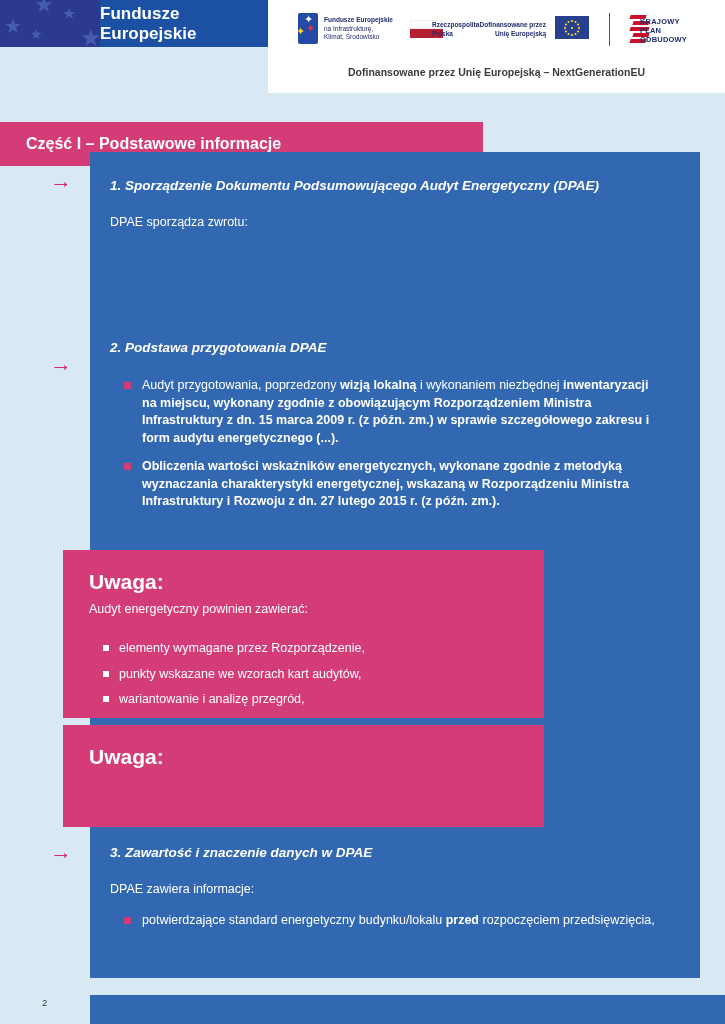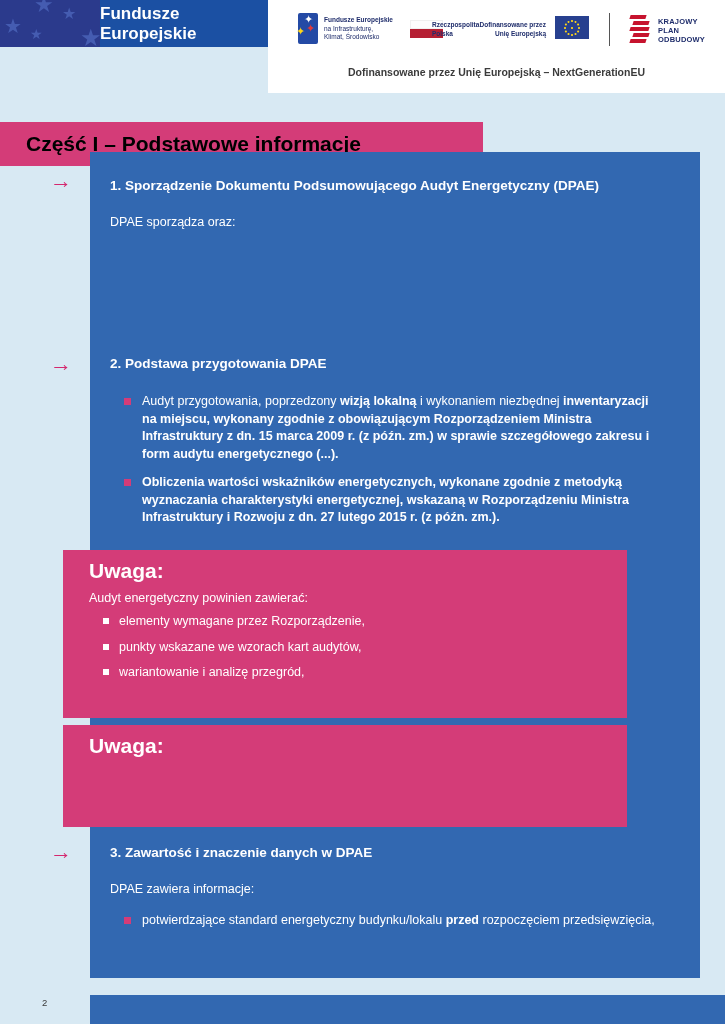--- a/index.html
+++ b/index.html
@@ -33,52 +33,52 @@
                -3.5px 6.1px 0 #ffd617, -6.1px 3.5px 0 #ffd617, -7px 0 0 #ffd617, -6.1px -3.5px 0 #ffd617,
                -3.5px -6.1px 0 #ffd617, 0 -7px 0 #ffd617, 3.5px -6.1px 0 #ffd617, 6.1px -3.5px 0 #ffd617; }
   .logo-divider { position:absolute; left:341px; top:13px; width:1px; height:33px; background:#555; }
   .kpo-icon { position:absolute; left:360px; top:15px; width:24px; height:28px; }
   .kpo-icon i { position:absolute; height:4px; background:#c6132e; display:block; }
   .kpo-icon .b1 { left:2px;  top:0;    width:16px; transform:skewX(-18deg); }
   .kpo-icon .b2 { left:5px;  top:6px;  width:16px; transform:skewX(-18deg); }
   .kpo-icon .b3 { left:2px;  top:12px; width:19px; transform:skewX(-18deg); }
   .kpo-icon .b4 { left:5px;  top:18px; width:16px; transform:skewX(-18deg); }
   .kpo-icon .b5 { left:2px;  top:24px; width:16px; transform:skewX(-18deg); }
-  .kpo-text { left:390px; top:17px; font-size:7.5px; line-height:9px; font-weight:bold; letter-spacing:.2px; }
+  .kpo-text { left:372px; top:17px; font-size:7.5px; line-height:9px; font-weight:bold; letter-spacing:.2px; }
   .nextgen-note { position:absolute; left:0; top:66px; width:457px; text-align:center; color:#3b3b3b;
                   font-size:10.5px; font-weight:bold; }
 
   
-  .part-title-bar { position:absolute; left:0; top:122px; width:483px; height:44px; background:#d43c78; color:#000000;
-                    display:flex; align-items:center; padding-left:26px; font-size:21px; font-weight:bold; }
+  .part-title-bar { position:absolute; left:0; top:122px; width:483px; height:44px; background:#d43c78; color:#ffffff;
+                    display:flex; align-items:center; padding-left:26px; font-size:16px; font-weight:bold; }
 
   
   .content-panel { position:absolute; left:90px; top:152px; width:610px; height:826px; background:#3268b1; color:#fff; }
   .section { position:absolute; left:20px; width:552px; }
   .section-1 { top:26px; }
-  .section-2 { top:204px; }
+  .section-2 { top:188px; }
   .section-3 { top:693px; }
-  .section-heading { font-size:13.5px; font-weight:bold; margin-bottom:22px; }
+  .section-heading { font-size:13.5px; font-weight:bold; margin-bottom:22px;font-style:italic; }
   .section-intro { font-size:12.5px; margin-bottom:16px; }
   .bullet-item { display:flex; margin-bottom:11px; font-size:12.5px; line-height:1.4; }
   .content-panel .bullet-marker { flex:0 0 7px; width:7px; height:7px; background:#d43c78; margin:5px 11px 0 14px; }
   .bullet-text { flex:1; }
 
   
   .arrow { position:absolute; left:50px; color:#d4286e; font-size:22px; font-weight:bold; }
   .arrow-1 { top:168px; }
   .arrow-2 { top:351px; }
   .arrow-3 { top:839px; }
 
   
-  .uwaga { position:absolute; left:63px; width:564px; background:#d43c78; color:#fff; padding:9px 26px; overflow:hidden; }
+  .uwaga { position:absolute; left:63px; width:481px; background:#d43c78; color:#fff; padding:20px 26px; overflow:hidden; }
   .uwaga-1 { top:550px; height:168px; }
   .uwaga-2 { top:725px; height:102px; }
   .uwaga-title { font-size:21px; font-weight:bold; margin-bottom:8px; }
-  .uwaga-intro { font-size:12.5px; margin-bottom:8px; }
+  .uwaga-intro { font-size:12.5px; margin-bottom:24px; }
   .uwaga .bullet-item { margin-bottom:8px; font-size:12.5px;justify-content:center; }
   .uwaga .bullet-marker { flex:0 0 6px; width:6px; height:6px; background:#fff; margin:5px 10px 0 14px; }
   .uwaga-paragraph { font-size:12.5px; line-height:1.45; max-width:520px; }
 
   
   .page-number { position:absolute; left:42px; top:997px; color:#3a3a3a; font-size:9.5px; }
   .footer-bar { position:absolute; left:90px; top:995px; width:635px; height:29px; background:#3268b1; }
 </style>
 </head>
 <body>
@@ -148,21 +148,21 @@
   </div>
 
   <span class="arrow arrow-1">→</span>
   <span class="arrow arrow-2">→</span>
   <span class="arrow arrow-3">→</span>
 
   <div class="content-panel">
 
     <div class="section section-1">
       <div class="section-heading">1. Sporządzenie Dokumentu Podsumowującego Audyt Energetyczny (DPAE)</div>
-      <div class="section-intro">DPAE sporządza oraz:</div>
+      <div class="section-intro">DPAE sporządza zwrotu:</div>
       <div>
         </div>
     </div>
 
     <div class="section section-2">
       <div class="section-heading">2. Podstawa przygotowania DPAE</div>
       <div>
           <div class="bullet-item">
             <span class="bullet-marker"></span>
             <span class="bullet-text"><span>Audyt przygotowania, poprzedzony </span><b>wizją lokalną</b><span> i wykonaniem niezbędnej </span><b>inwentaryzacji na miejscu, wykonany zgodnie z obowiązującym Rozporządzeniem Ministra Infrastruktury z dn. 15 marca 2009 r. (z późn. zm.) w sprawie szczegółowego zakresu i form audytu energetycznego (...).</b></span>

